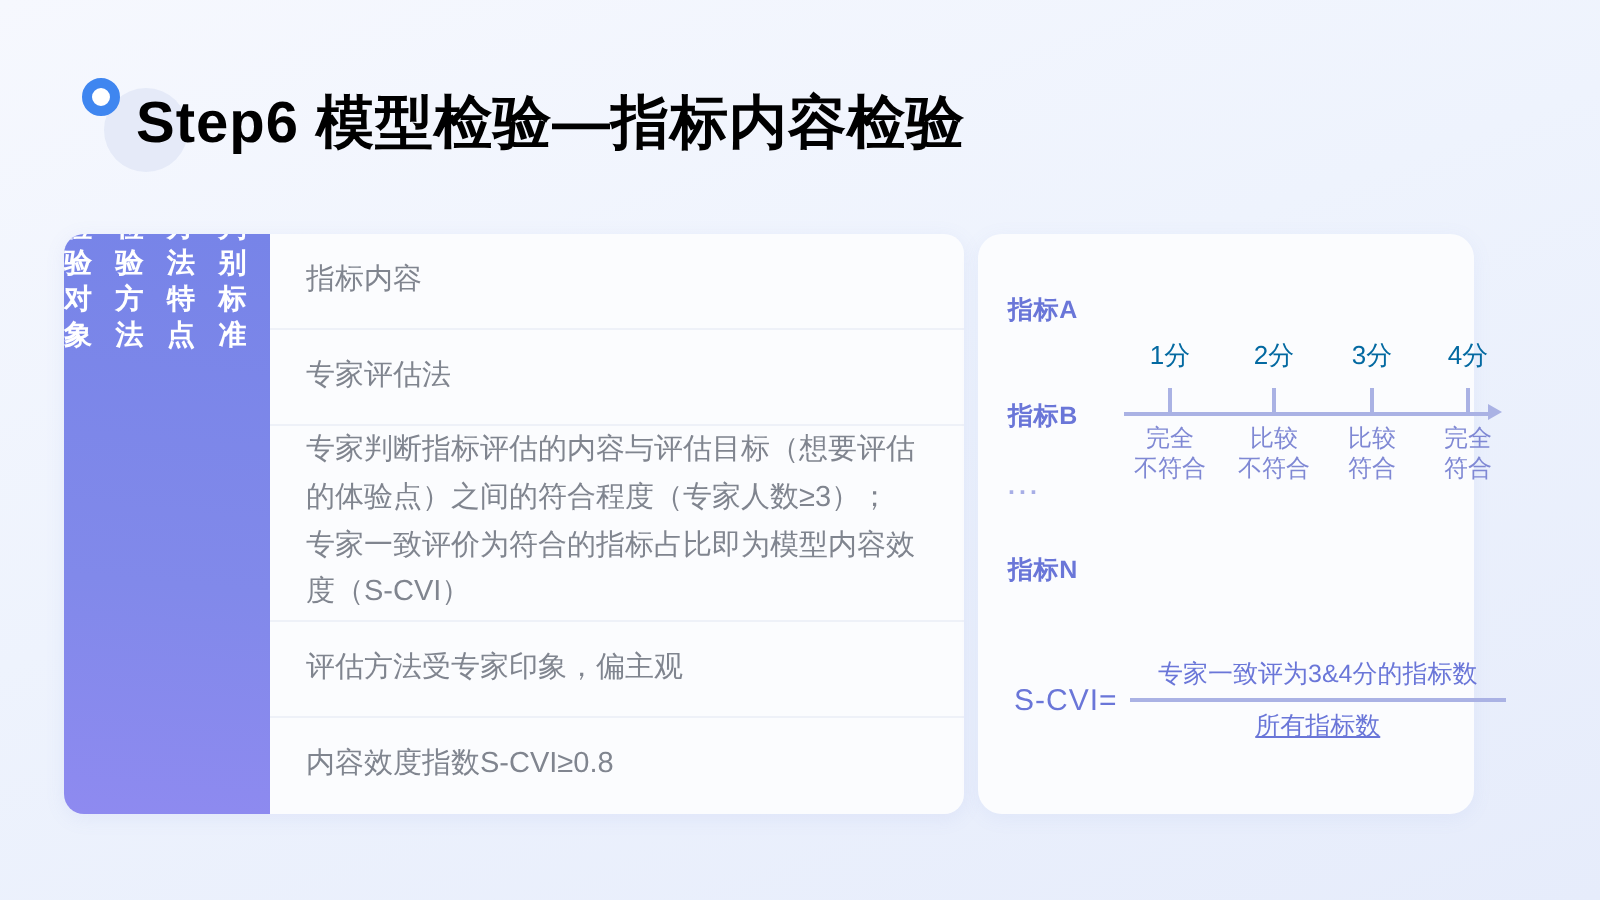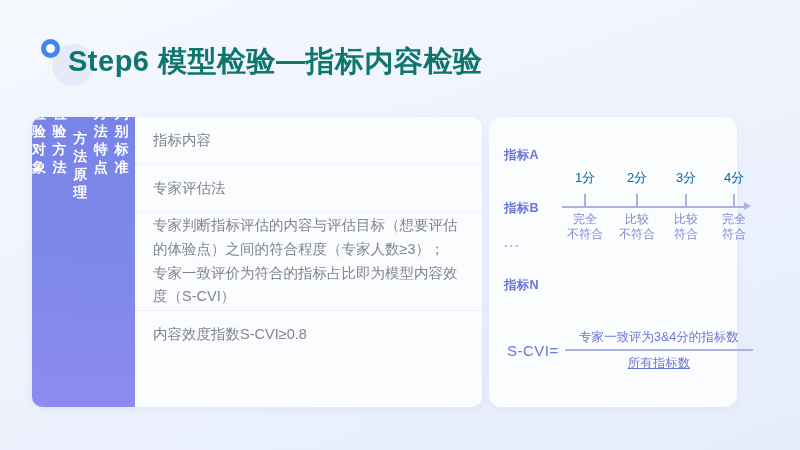--- a/index.html
+++ b/index.html
@@ -51,21 +51,21 @@
     height: 19px;
     border-radius: 50%;
     border: 5px solid #3f86f0;
     background: #ffffff;
   }
   .page-title {
     position: relative;
     margin-left: 30px;
     font-size: 29px;
     font-weight: bold;
-    color: #0f766e;
+    color: #000000;
     letter-spacing: .5px;
     white-space: nowrap;
   }
 
   
   .table-card {
     position: absolute;
     left: 32px;
     top: 117px;
     width: 450px;
@@ -238,37 +238,39 @@
     <div class="deco-ring"></div>
   </div>
   <div class="page-title">Step6 模型检验—指标内容检验</div>
 </div>
 
 <div class="table-card">
 
   <div class="table-labels">
     <div class="lbl-cell r0">检验对象</div>
     <div class="lbl-cell r1">检验方法</div>
-    <div class="lbl-cell r2">方法原理</div>
     <div class="lbl-cell r3">方法特点</div>
     <div class="lbl-cell r4">判别标准</div>
   </div>
 
   <div class="table-values">
     <div class="val-cell r0">
       <span class="multiline">指标内容</span>
     </div>
     <div class="val-cell r1">
       <span class="multiline">专家评估法</span>
     </div>
     <div class="val-cell r2 tall">
       <span class="multiline">专家判断指标评估的内容与评估目标（想要评估
 的体验点）之间的符合程度（专家人数≥3）；
 专家一致评价为符合的指标占比即为模型内容效
 度（S-CVI）</span>
+    </div>
+    <div class="val-cell r3">
+      <span class="multiline">评估方法受专家印象，偏主观</span>
     </div>
     <div class="val-cell r4">
       <span class="multiline">内容效度指数S-CVI≥0.8</span>
     </div>
   </div>
 </div>
 
 <div class="diagram-card">
 
   <div class="ind-label ind-a">指标A</div>

